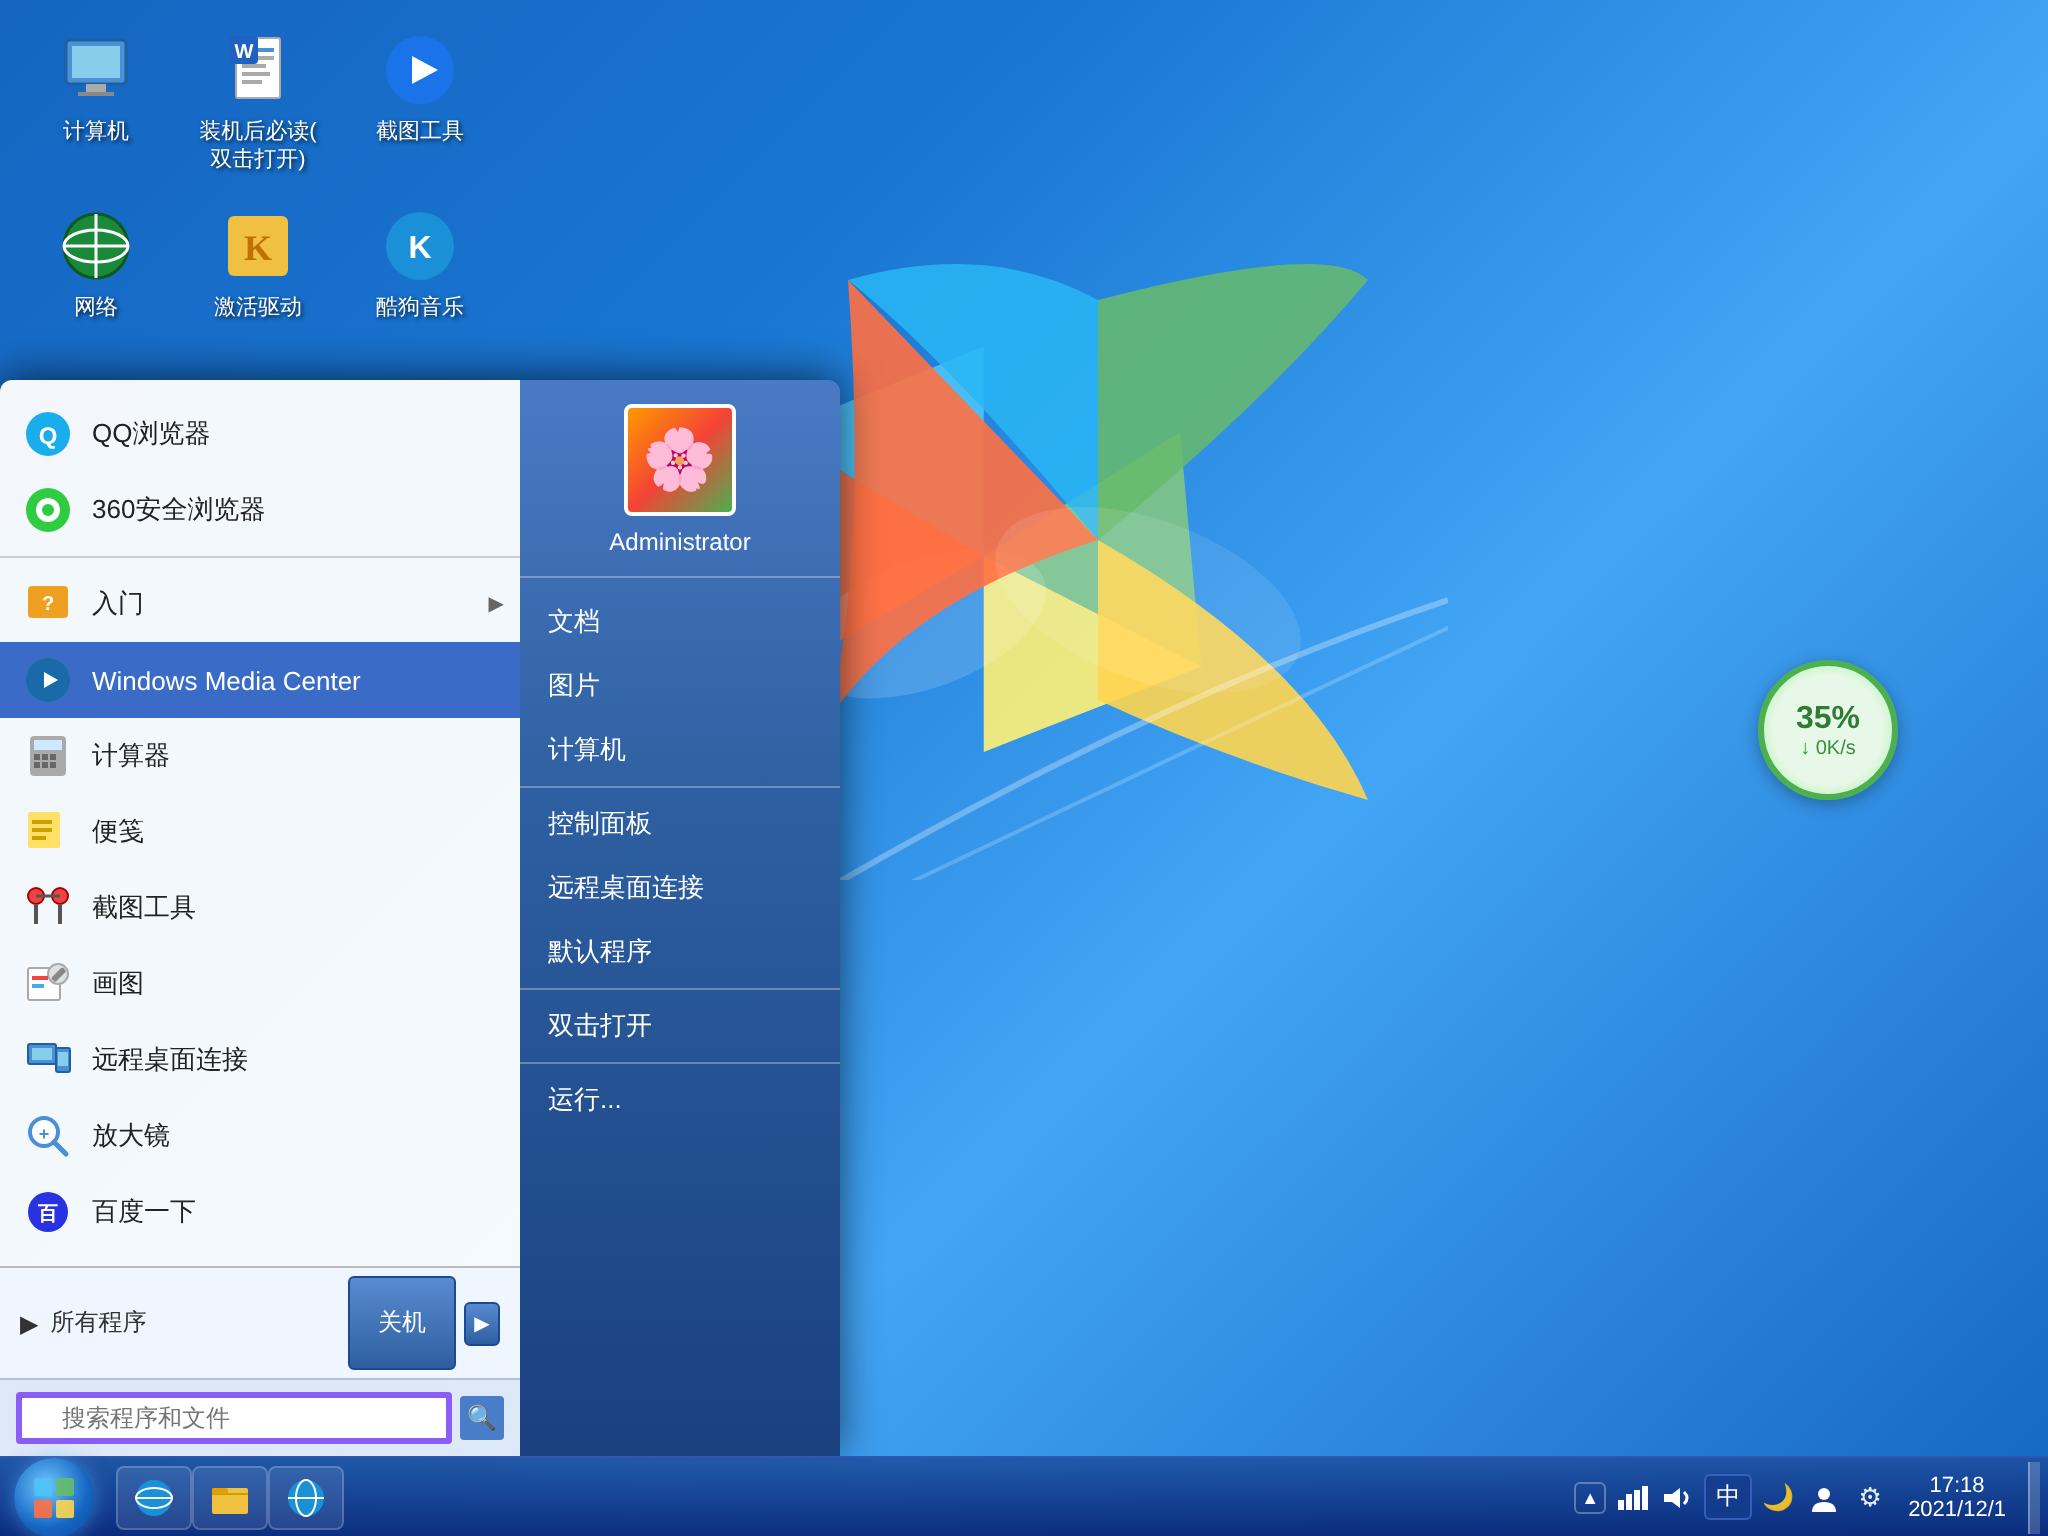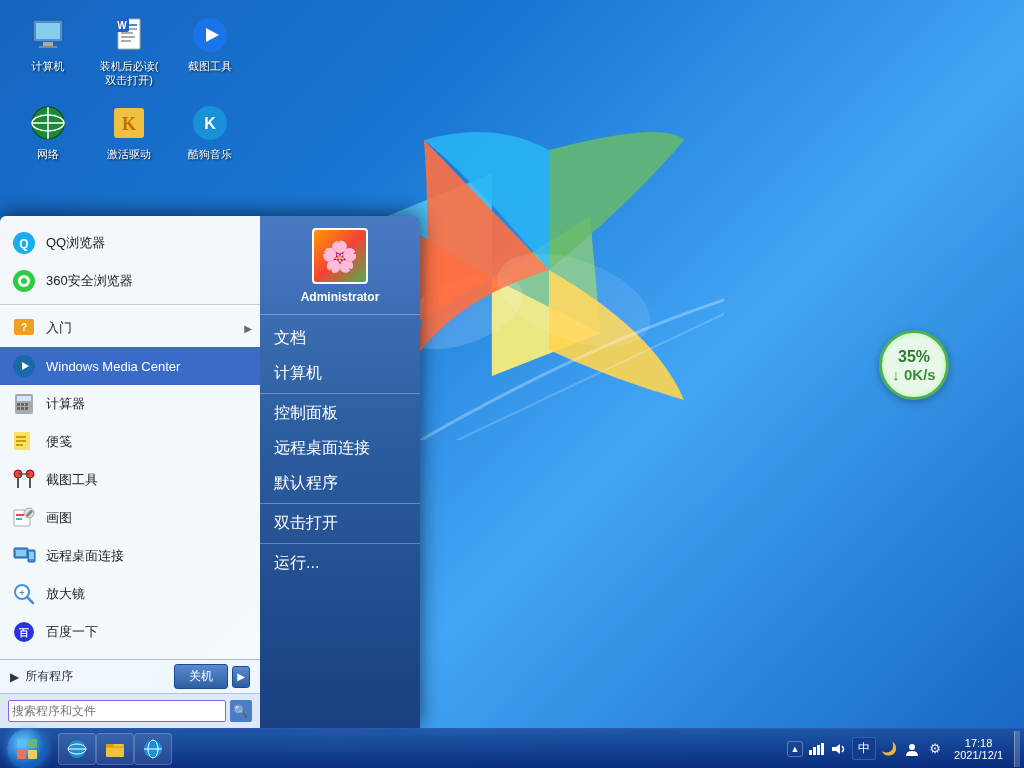--- a/index.html
+++ b/index.html
@@ -80,23 +80,22 @@
       box-shadow: 0 2px 8px rgba(0,0,0,0.3);
     }
 
     .network-meter .percent {
       font-size: 16px;
       font-weight: bold;
       color: #2e7d32;
     }
 
     .network-meter .speed {
-      font-size: 15px;
+      font-size: 10px;
       color: #388e3c;
-      font-weight: bold;
     }
 
     
     .taskbar {
       position: absolute;
       bottom: 0;
       left: 0;
       width: 100%;
       height: 40px;
       background: linear-gradient(to bottom, rgba(30,80,160,0.85) 0%, rgba(10,40,120,0.95) 100%);
@@ -240,23 +239,23 @@
       padding: 6px 8px;
       background: #dde8f8;
       border-top: 1px solid #b0c4de;
       display: flex;
       align-items: center;
       gap: 4px;
     }
 
     .start-search input {
       flex: 1;
-      border: 1px solid #8b5cf6;
+      border: 3px solid #8b5cf6;
       border-radius: 2px;
-      padding: 3px 3px;
+      padding: 3px 20px;
       font-size: 12px;
       outline: none;
       background: white;
     }
 
     .search-btn {
       width: 22px;
       height: 22px;
       background: #4a7dc7;
       border: none;
@@ -292,21 +291,21 @@
       display: flex;
       align-items: center;
       gap: 4px;
     }
 
     .shutdown-btn {
       background: linear-gradient(to bottom, #5a8ad0, #2d5fa0);
       color: white;
       border: 1px solid #1a4a90;
       border-radius: 3px;
-      padding: 3px 14px;
+      padding: 14px 14px;
       font-size: 12px;
       cursor: pointer;
     }
 
     .shutdown-arrow {
       background: linear-gradient(to bottom, #5a8ad0, #2d5fa0);
       border: 1px solid #1a4a90;
       border-radius: 3px;
       width: 18px;
       height: 22px;
@@ -343,38 +342,38 @@
       border: 2px solid white;
       display: flex;
       align-items: center;
       justify-content: center;
       font-size: 30px;
     }
 
     .user-name {
       color: white;
       font-size: 12px;
-      font-weight: bold;
+      font-weight: normal;
     }
 
     .right-separator {
       height: 1px;
       background: rgba(255,255,255,0.3);
       margin: 2px 0;
     }
 
     .right-items {
       flex: 1;
       padding: 4px 0;
     }
 
     .right-item {
       padding: 7px 14px;
       color: white;
-      font-size: 16px;
+      font-size: 13px;
       cursor: pointer;
     }
 
     .tray-area-icon {
       display: flex;
       align-items: center;
       justify-content: center;
       width: 20px;
       height: 36px;
       cursor: pointer;
@@ -672,20 +671,21 @@
     </div>
 
     <div class="start-right">
       <div class="user-area">
         <div class="user-avatar">🌸</div>
         <span class="user-name">Administrator</span>
       </div>
       <div class="right-separator"></div>
       <div class="right-items">
         <div class="right-item">文档</div>
+        <div class="right-item">图片</div>
         <div class="right-item">计算机</div>
         <div class="right-separator"></div>
         <div class="right-item">控制面板</div>
         <div class="right-item">远程桌面连接</div>
         <div class="right-item">默认程序</div>
         <div class="right-separator"></div>
         <div class="right-item">双击打开</div>
         <div class="right-separator"></div>
         <div class="right-item">运行...</div>
       </div>

